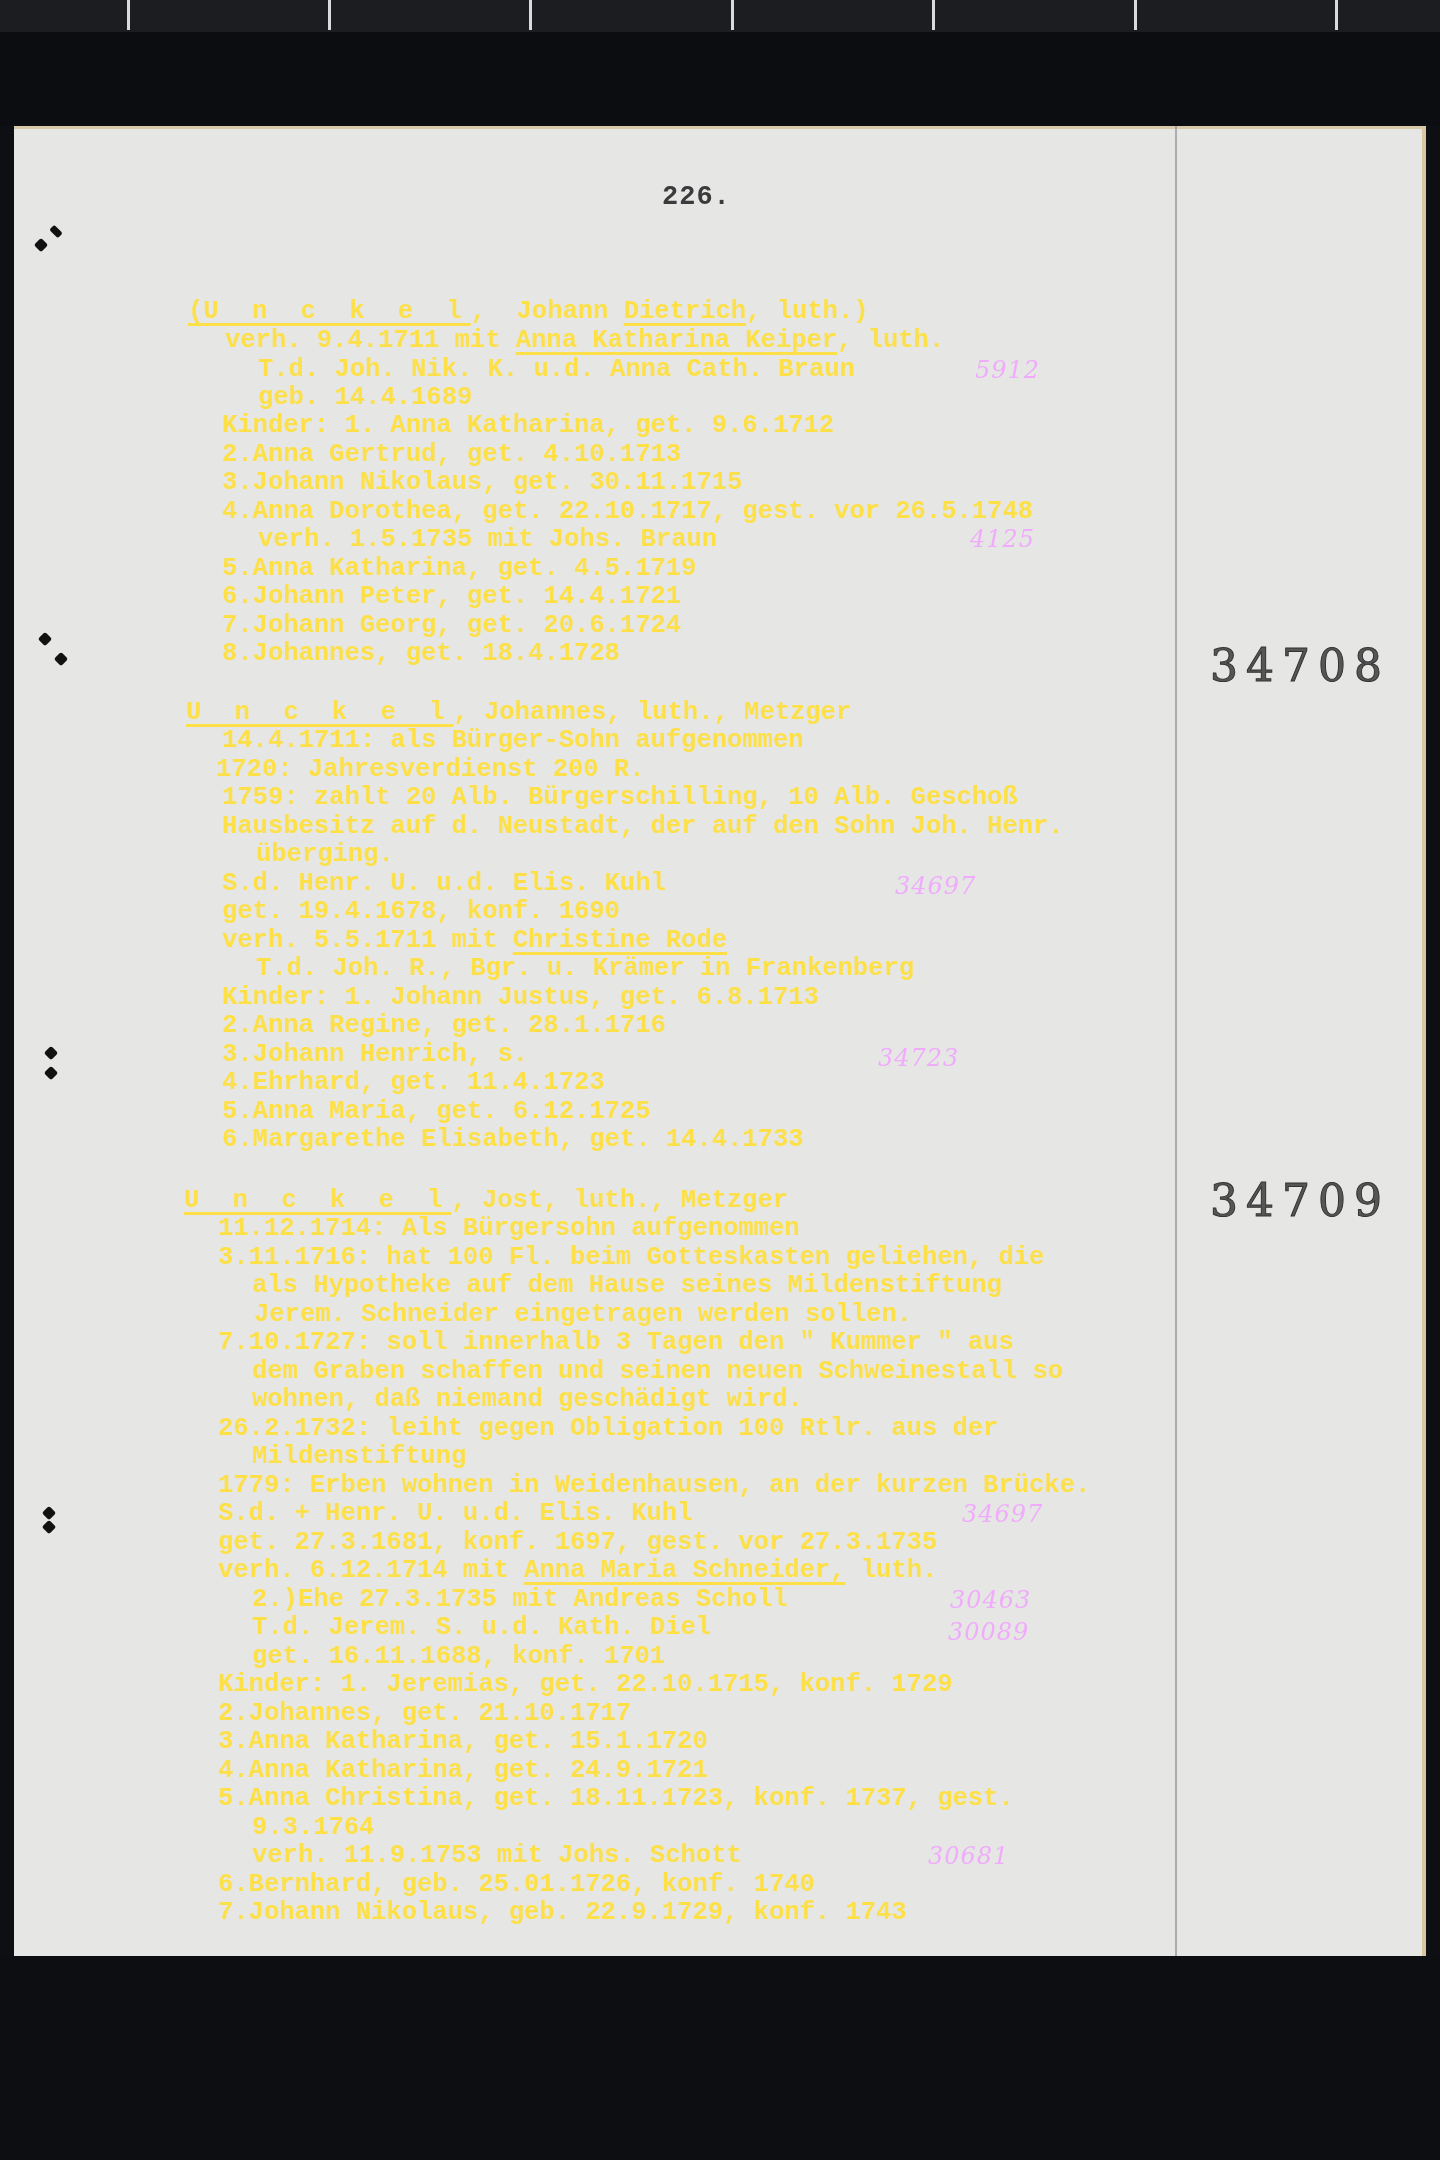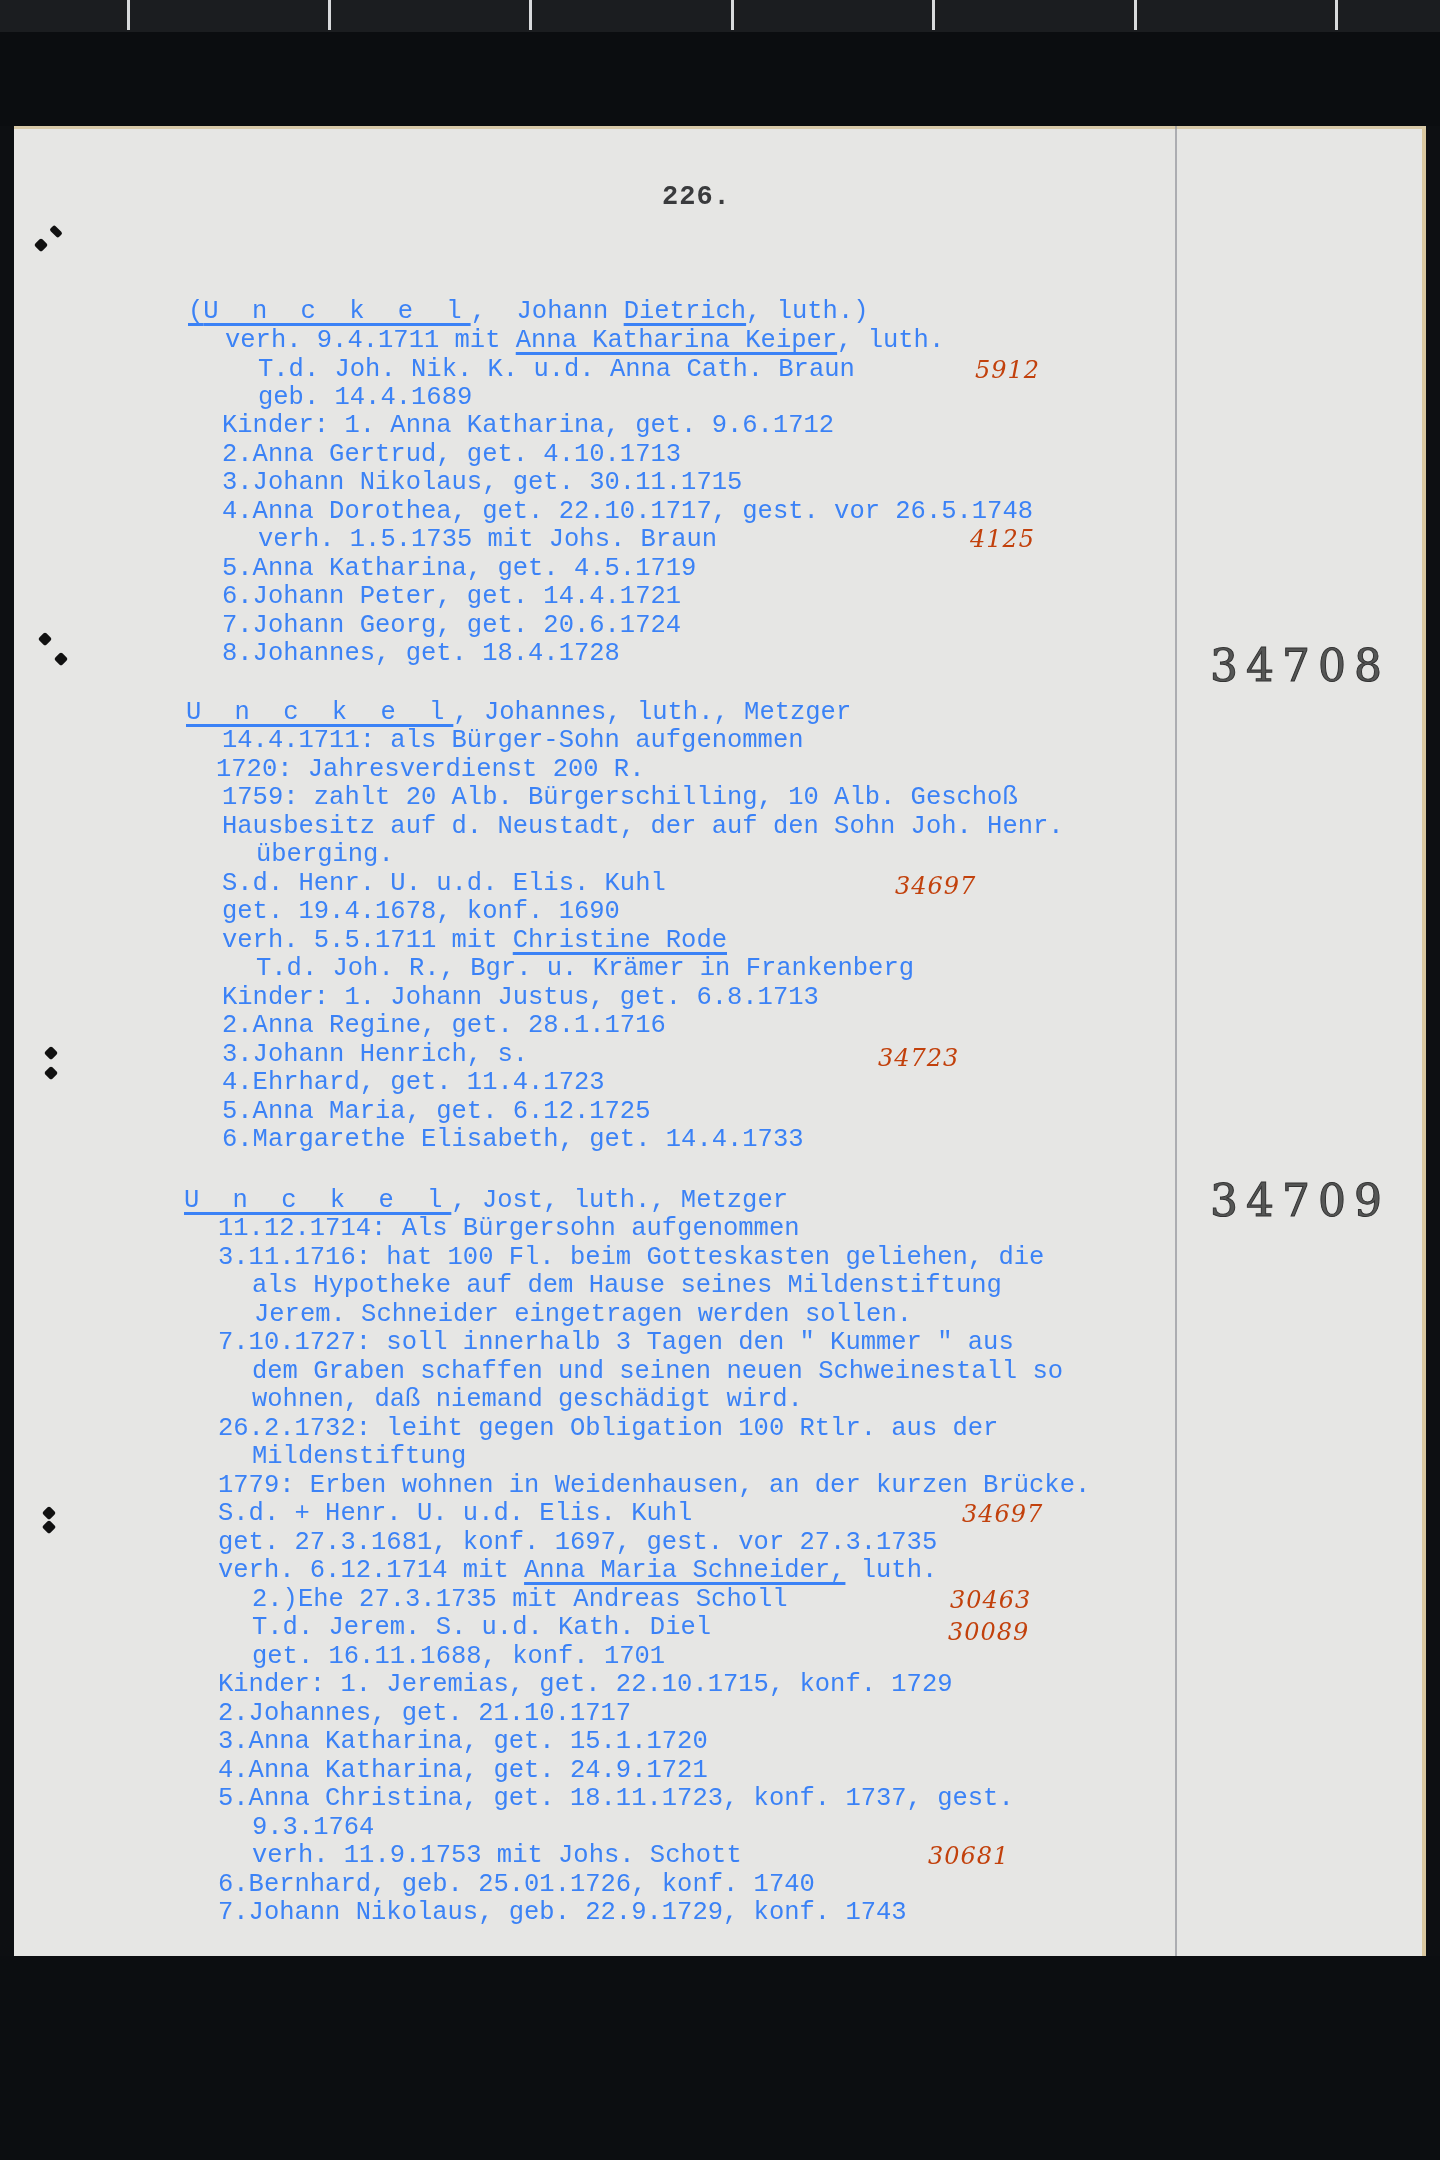--- a/index.html
+++ b/index.html
@@ -36,27 +36,27 @@
       position: absolute; width: 10px; height: 10px; background: #111;
       transform: rotate(45deg); border-radius: 2px;
     }
     .stamp {
       position: absolute; font-family: "DejaVu Serif", "Liberation Serif", serif;
       font-size: 44px; color: #555655; letter-spacing: 8px;
       -webkit-text-stroke: 1px #333;
     }
     .line {
       position: absolute; white-space: pre; font-size: 25.5px; line-height: 28px;
-      color: #3b82f6; font-weight: normal;
+      color: #fde047; font-weight: bold;
     }
     .u-name { text-decoration: underline; text-decoration-thickness: 3px; text-underline-offset: 5px; }
     .spaced { letter-spacing: 9px; }
     .hand {
       position: absolute; font-family: "DejaVu Serif", serif; font-style: italic;
-      font-size: 24px; color: #c2410c; letter-spacing: 1px;
+      font-size: 24px; color: #f0abfc; letter-spacing: 1px;
     }
     .bottom-band {
       position: absolute; left: 0; top: 1956px; width: 1440px; height: 204px;
       background: #0c0e11;
     }
   </style>
 </head>
 <body>
 
 <div class="film-strip">

